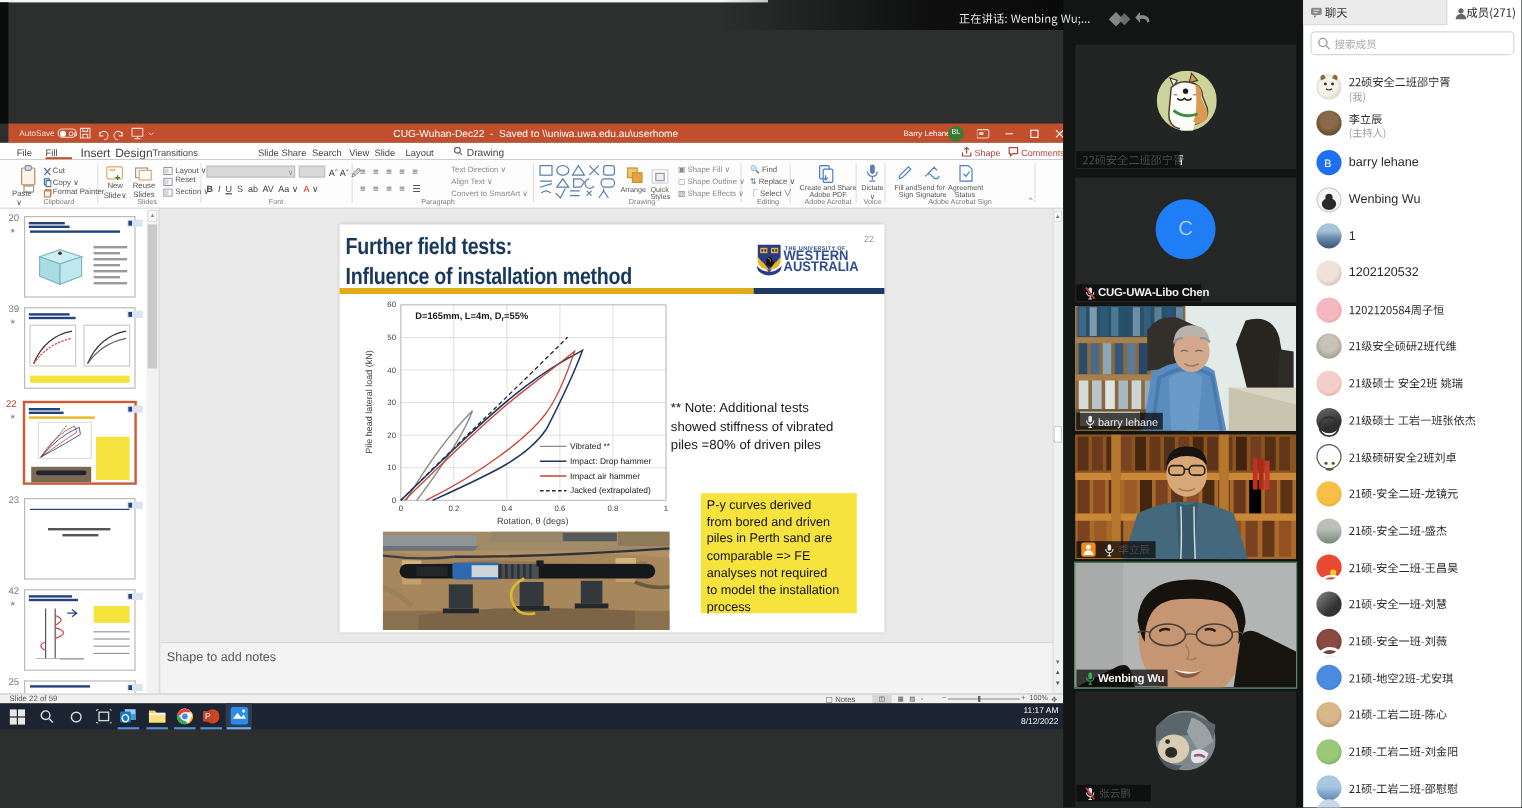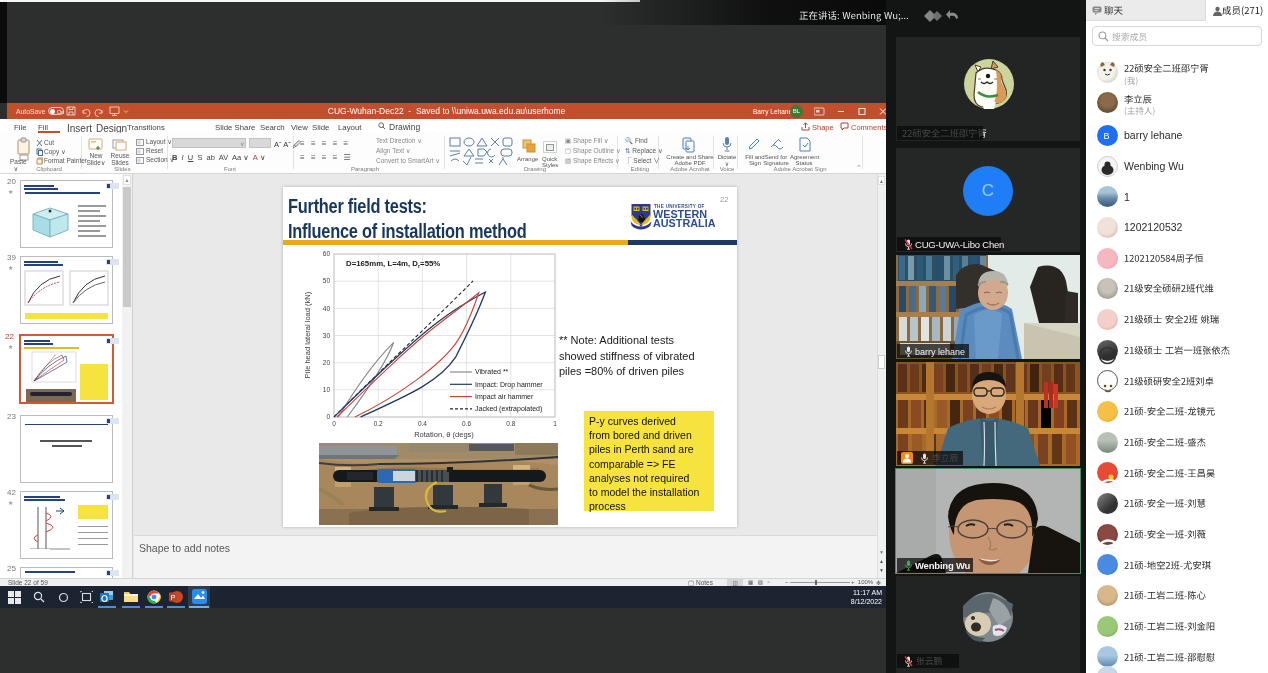--- a/index.html
+++ b/index.html
@@ -478,21 +478,21 @@
     <path d="M0.4 10.8V10.3Q1.5 9.3 2.2 8.6Q2.9 7.8 3.2 7.1Q3.5 6.5 3.5 5.9Q3.5 5.5 3.4 5.2Q3.3 4.9 3 4.7Q2.7 4.5 2.3 4.5Q1.9 4.5 1.5 4.8Q1.1 5 0.9 5.3L0.4 4.8Q0.8 4.4 1.3 4.1Q1.7 3.9 2.4 3.9Q3 3.9 3.4 4.1Q3.9 4.3 4.1 4.8Q4.4 5.2 4.4 5.8Q4.4 6.5 4 7.2Q3.7 7.9 3.1 8.6Q2.5 9.4 1.7 10.1Q2 10.1 2.3 10.1Q2.5 10.1 2.8 10.1H4.7V10.8Z M5.6 10.8V10.3Q6.6 9.3 7.3 8.6Q8 7.8 8.4 7.1Q8.7 6.5 8.7 5.9Q8.7 5.5 8.6 5.2Q8.4 4.9 8.1 4.7Q7.9 4.5 7.4 4.5Q7 4.5 6.7 4.8Q6.3 5 6 5.3L5.5 4.8Q5.9 4.4 6.4 4.1Q6.9 3.9 7.5 3.9Q8.2 3.9 8.6 4.1Q9 4.3 9.3 4.8Q9.5 5.2 9.5 5.8Q9.5 6.5 9.2 7.2Q8.9 7.9 8.3 8.6Q7.7 9.4 6.9 10.1Q7.1 10.1 7.4 10.1Q7.7 10.1 8 10.1H9.9V10.8Z M14.4 3.5H19V4.1H14.4ZM16.3 3.8 17 3.9Q16.9 4.3 16.8 4.7Q16.6 5.1 16.5 5.4L15.9 5.2Q16 5 16.1 4.8Q16.1 4.5 16.2 4.3Q16.3 4 16.3 3.8ZM16.8 9.9 17.2 9.5Q17.6 9.7 17.9 10Q18.3 10.2 18.7 10.5Q19 10.8 19.3 11L18.8 11.5Q18.6 11.3 18.3 11Q17.9 10.7 17.6 10.5Q17.2 10.2 16.8 9.9ZM14.7 5.1H18.6V9.4H18V5.7H15.3V9.4H14.7ZM16.3 6.2H17V8.1Q17 8.5 16.9 9Q16.8 9.4 16.6 9.9Q16.3 10.4 15.8 10.8Q15.2 11.2 14.4 11.5Q14.3 11.4 14.2 11.3Q14.1 11.1 13.9 11Q14.8 10.8 15.2 10.4Q15.7 10 16 9.6Q16.2 9.2 16.3 8.8Q16.3 8.4 16.3 8.1ZM10.8 3.5H14V4.1H10.8ZM11.7 6.3H13.8V10.4H11.7V9.7H13.2V7H11.7ZM12 3.8 12.6 3.9Q12.5 4.8 12.2 5.6Q12 6.5 11.7 7.2Q11.3 7.9 10.9 8.5Q10.9 8.4 10.8 8.3Q10.8 8.1 10.7 8Q10.6 7.8 10.6 7.7Q11.1 7 11.5 6Q11.8 4.9 12 3.8ZM11.4 6.3H12V11.1H11.4Z M20.5 4H28.1V5.9H27.3V4.7H21.2V5.9H20.5ZM25.8 6.9 26.6 7.1Q26.1 8.4 25.3 9.3Q24.5 10.1 23.4 10.7Q22.3 11.2 20.8 11.5Q20.8 11.4 20.7 11.3Q20.6 11.2 20.5 11.1Q20.5 10.9 20.4 10.9Q21.8 10.6 22.9 10.1Q24 9.7 24.7 8.9Q25.5 8.1 25.8 6.9ZM20.3 6.6H28.3V7.3H20.3ZM23.5 3.1 24.2 3Q24.4 3.3 24.5 3.6Q24.7 4 24.8 4.2L24.1 4.4Q24 4.2 23.8 3.8Q23.6 3.4 23.5 3.1ZM21.4 8.7 21.9 8.2Q22.7 8.5 23.6 8.8Q24.4 9.1 25.3 9.4Q26.1 9.8 26.9 10.2Q27.6 10.5 28.1 10.9L27.5 11.5Q27.1 11.1 26.3 10.8Q25.6 10.4 24.8 10Q23.9 9.6 23.1 9.3Q22.2 9 21.4 8.7ZM21.4 8.7Q21.7 8.4 22 7.9Q22.3 7.5 22.6 7Q22.9 6.5 23.1 6Q23.4 5.5 23.5 5.1L24.3 5.2Q24.1 5.7 23.8 6.2Q23.6 6.7 23.3 7.1Q23 7.6 22.8 8Q22.5 8.4 22.3 8.8Z M30.8 8.5H36.4V9.1H30.8ZM30.8 6.4H36.4V7H30.8ZM29.6 10.6H37.6V11.3H29.6ZM33.2 6.7H33.9V11H33.2ZM33.5 2.9 34.1 3.2Q33.6 4 32.9 4.7Q32.2 5.4 31.4 6Q30.5 6.6 29.7 7.1Q29.6 6.9 29.4 6.8Q29.3 6.6 29.2 6.5Q30 6.1 30.8 5.5Q31.7 5 32.4 4.3Q33 3.6 33.5 2.9ZM33.8 3.2Q34.7 4.3 35.7 5.1Q36.8 5.9 38 6.5Q37.9 6.6 37.7 6.8Q37.6 6.9 37.5 7.1Q36.7 6.6 36 6.1Q35.2 5.5 34.5 4.9Q33.8 4.3 33.2 3.5Z M39.5 4.3H46.2V5.1H39.5ZM38.8 9.8H47V10.6H38.8Z M53.2 3.6H56.3V4.3H53.2ZM52.6 10.5H56.5V11.2H52.6ZM53.4 7H56.1V7.7H53.4ZM54.4 3.9H55V10.9H54.4ZM52.4 3H53V6.9Q53 7.7 52.9 8.3Q52.9 9 52.7 9.5Q52.5 10.1 52.1 10.6Q51.7 11.1 51 11.5Q50.9 11.5 50.9 11.4Q50.8 11.3 50.7 11.2Q50.6 11.1 50.5 11Q51.1 10.7 51.5 10.2Q51.9 9.8 52.1 9.2Q52.2 8.7 52.3 8.2Q52.4 7.6 52.4 6.9ZM47.9 3.7H50.6V4.3H47.9ZM48 6.7H50.5V7.3H48ZM47.8 10.1Q48.4 10 49.1 9.8Q49.9 9.6 50.7 9.4L50.7 10.1Q50 10.2 49.3 10.4Q48.5 10.6 47.9 10.8ZM49 3.9H49.6V10L49 10.1ZM51 4.9 51.6 5Q51.6 5.6 51.5 6.2Q51.5 6.8 51.4 7.4Q51.3 7.9 51.1 8.3L50.6 8Q50.8 7.6 50.9 7.1Q51 6.7 51 6.1Q51 5.5 51 4.9Z M57.4 3.5H61.4V4.1H57.4ZM58 10.4H61.2V11H58ZM61.1 3.5H61.8Q61.8 3.5 61.8 3.6Q61.8 3.7 61.7 3.8Q61.7 4.8 61.6 5.4Q61.5 6 61.4 6.4Q61.4 6.7 61.2 6.9Q61.1 7 61 7.1Q60.8 7.1 60.6 7.1Q60.5 7.1 60.2 7.1Q59.9 7.1 59.6 7.1Q59.6 7 59.5 6.8Q59.5 6.6 59.4 6.5Q59.7 6.5 60 6.5Q60.2 6.5 60.3 6.5Q60.5 6.5 60.5 6.5Q60.6 6.5 60.7 6.4Q60.8 6.3 60.8 6Q60.9 5.7 61 5.1Q61 4.5 61.1 3.6ZM57.7 7.7H61.5V11.4H60.9V8.4H58.3V11.5H57.7ZM62.4 3.5H65.2V4.1H63V11.5H62.4ZM59 3.7 59.6 3.7Q59.5 5.1 59 5.9Q58.5 6.8 57.6 7.4Q57.5 7.3 57.4 7.2Q57.3 7.1 57.2 7Q57.1 6.9 57.1 6.9Q58 6.4 58.4 5.6Q58.9 4.9 59 3.7ZM65 3.5H65.1L65.2 3.5L65.7 3.8Q65.4 4.5 65 5.2Q64.7 6 64.3 6.6Q64.8 7 65.1 7.4Q65.4 7.8 65.5 8.1Q65.6 8.5 65.6 8.8Q65.6 9.3 65.5 9.6Q65.4 9.9 65.1 10.1Q64.9 10.2 64.5 10.3Q64.1 10.3 63.6 10.3Q63.6 10.1 63.5 9.9Q63.5 9.7 63.4 9.6Q63.6 9.6 63.8 9.6Q64 9.6 64.2 9.6Q64.3 9.6 64.4 9.6Q64.5 9.5 64.6 9.5Q64.8 9.4 64.8 9.2Q64.9 9 64.9 8.8Q64.9 8.3 64.6 7.8Q64.4 7.3 63.6 6.7Q63.8 6.3 64 5.9Q64.2 5.5 64.4 5.1Q64.5 4.7 64.7 4.4Q64.8 4 65 3.7Z M67 4.3H74.5V6.1H73.8V5H67.7V6.1H67ZM66.8 6.7H74.8V7.3H66.8ZM70.4 6.8H71.1V10.6Q71.1 10.9 71 11.1Q70.9 11.3 70.7 11.4Q70.4 11.4 70 11.5Q69.5 11.5 68.9 11.5Q68.9 11.4 68.8 11.2Q68.8 11.1 68.7 11Q68.7 10.9 68.6 10.8Q69 10.8 69.3 10.8Q69.6 10.8 69.8 10.8Q70.1 10.8 70.2 10.8Q70.3 10.8 70.4 10.7Q70.4 10.7 70.4 10.6ZM70.2 3.1 70.8 2.9Q71 3.2 71.2 3.5Q71.3 3.9 71.4 4.1L70.7 4.3Q70.7 4.1 70.5 3.7Q70.3 3.4 70.2 3.1Z M77.2 7.2H82.5V7.7H77.9V11.5H77.2ZM82.3 7.2H83V10.8Q83 11.1 82.9 11.2Q82.8 11.4 82.6 11.4Q82.4 11.5 82 11.5Q81.6 11.5 81.1 11.5Q81 11.4 81 11.3Q80.9 11.1 80.8 11Q81.1 11 81.4 11Q81.6 11 81.8 11Q82 11 82.1 11Q82.2 11 82.2 10.9Q82.3 10.9 82.3 10.8ZM77.7 8.4H82.6V8.9H77.7ZM76.3 3.4H83.5V3.9H76.3ZM80.1 4.7H82.7V5.2H80.1ZM77.7 9.6H82.6V10.1H77.7ZM79.7 3.6H80.4V6.3H79.7ZM77.6 4.1 78.3 4.2Q78 5.2 77.5 5.9Q77 6.7 76.3 7.2Q76.3 7.1 76.2 7Q76.1 6.9 76 6.8Q75.9 6.8 75.8 6.7Q76.5 6.3 76.9 5.6Q77.4 4.9 77.6 4.1ZM77.9 4.8Q78.2 5.4 78.7 5.6Q79.1 5.9 79.8 6Q80.5 6.1 81.3 6.1Q81.4 6.1 81.7 6.1Q82 6.1 82.4 6.1Q82.7 6.1 83.1 6.1Q83.5 6.1 83.8 6.1Q84.1 6.1 84.3 6.1Q84.2 6.2 84.1 6.4Q84.1 6.5 84 6.7H83.4H81.3Q80.3 6.7 79.5 6.5Q78.8 6.4 78.3 6.1Q77.8 5.7 77.4 5ZM83.3 3.4H83.4L83.5 3.4L84 3.5Q83.9 3.9 83.7 4.3Q83.6 4.6 83.5 4.9L82.9 4.7Q83 4.5 83.1 4.2Q83.2 3.8 83.3 3.5Z" fill="#f0f0f0"></path>
   </svg>
 <div class="abs" style="left:896px;top:148px;width:184px;height:104px;background:#252727"></div>
 <div class="abs" style="left:963px;top:166px;width:50px;height:50px;border-radius:50%;background:#1f7ef5;color:#9ecbf2;font-size:17px;text-align:center;line-height:50px">C</div>
 <div class="abs" style="left:897px;top:237px;height:14px;background:rgba(8,8,8,.72);width:104px;z-index:5"></div>
 <svg class="abs" style="left:904px;top:238.5px;z-index:6" width="9" height="11" viewBox="0 0 9 11">
     <rect x="3" y="0.5" width="3" height="5.5" rx="1.5" fill="#e8e8e8"></rect>
     <path d="M1.5 4.5 a3 3.2 0 0 0 6 0 M4.5 8 v2 M3 10.2 h3" stroke="#e8e8e8" fill="none" stroke-width="0.9"></path>
     <path d="M1 0.5 L8 10" stroke="#d63e35" stroke-width="1.4"></path>
   </svg>
-<div class="abs" style="left:915px;top:239px;font-size:9.5px;color:#f0f0f0;z-index:6;font-weight:normal;letter-spacing:-0.2px">CUG-UWA-Libo Chen</div>
+<div class="abs" style="left:915px;top:239px;font-size:9.5px;color:#f0f0f0;z-index:6;font-weight:bold;letter-spacing:-0.2px">CUG-UWA-Libo Chen</div>
 <svg class="abs" style="left:896px;top:255px" width="184" height="104" viewBox="0 0 184 104">
 <rect width="184" height="104" fill="#dde8e4"></rect>
 <rect x="0" y="0" width="92" height="104" fill="#8a6a40"></rect>
 <rect x="2" y="0" width="88" height="26" fill="#2e4e62"></rect>
 <rect x="3" y="1" width="6" height="24" fill="#3a6a8a"></rect>
     <rect x="12" y="1" width="6" height="24" fill="#7a9ab0"></rect>
     <rect x="21" y="1" width="6" height="24" fill="#2a5a7a"></rect>
     <rect x="30" y="1" width="6" height="24" fill="#4a7a9a"></rect>
     <rect x="39" y="1" width="6" height="24" fill="#23506e"></rect>
     <rect x="48" y="1" width="6" height="24" fill="#6a90a8"></rect>

